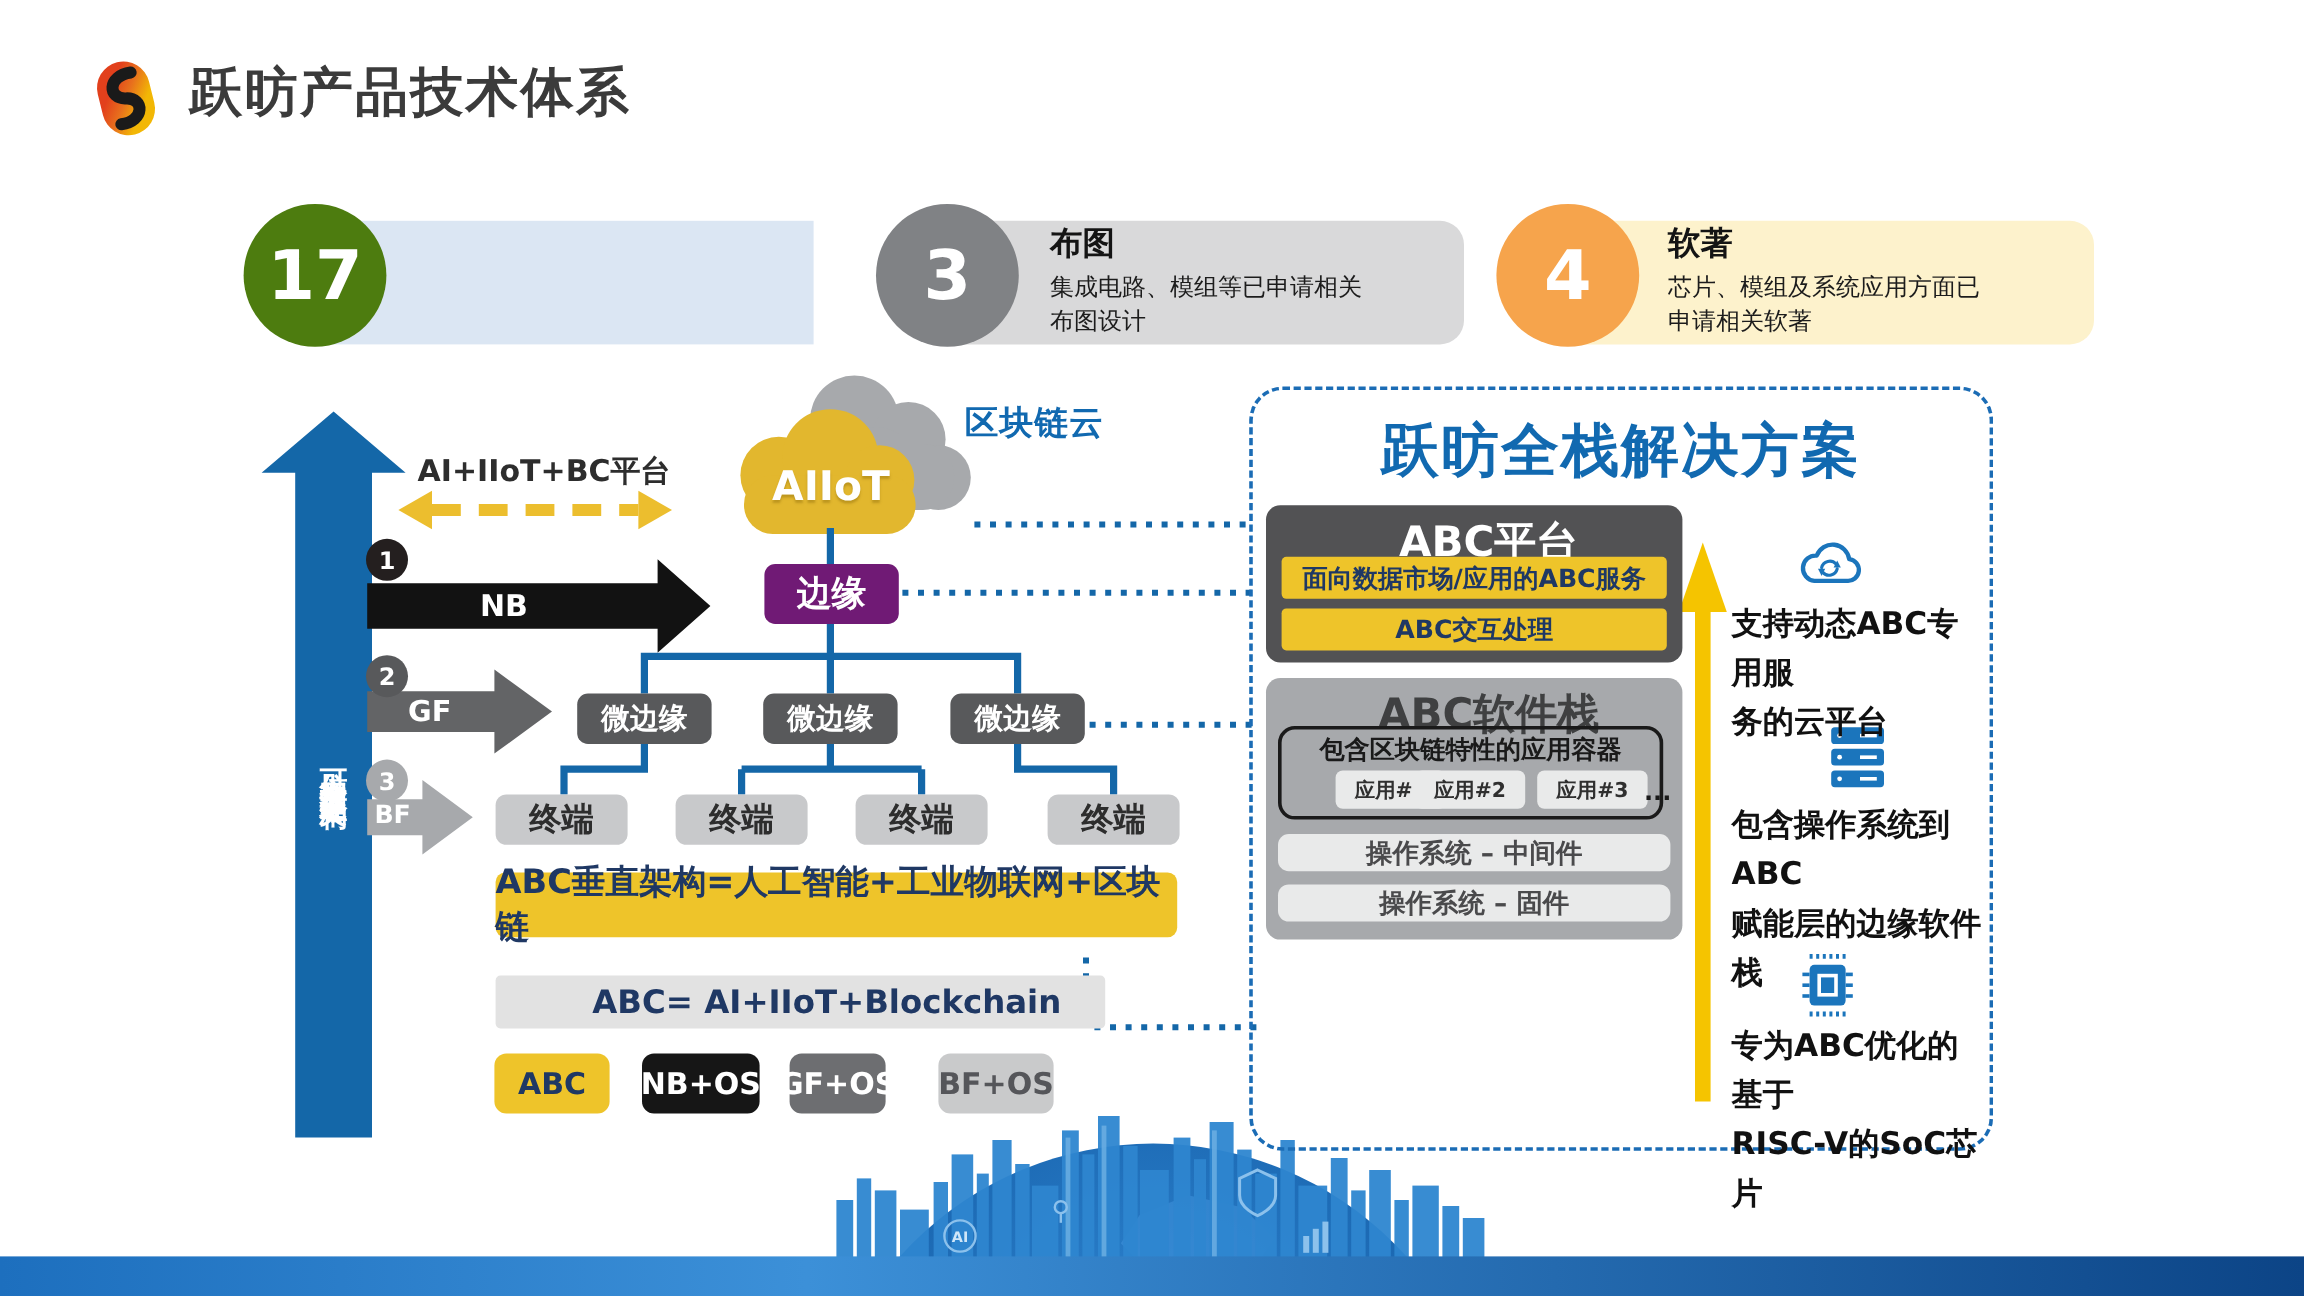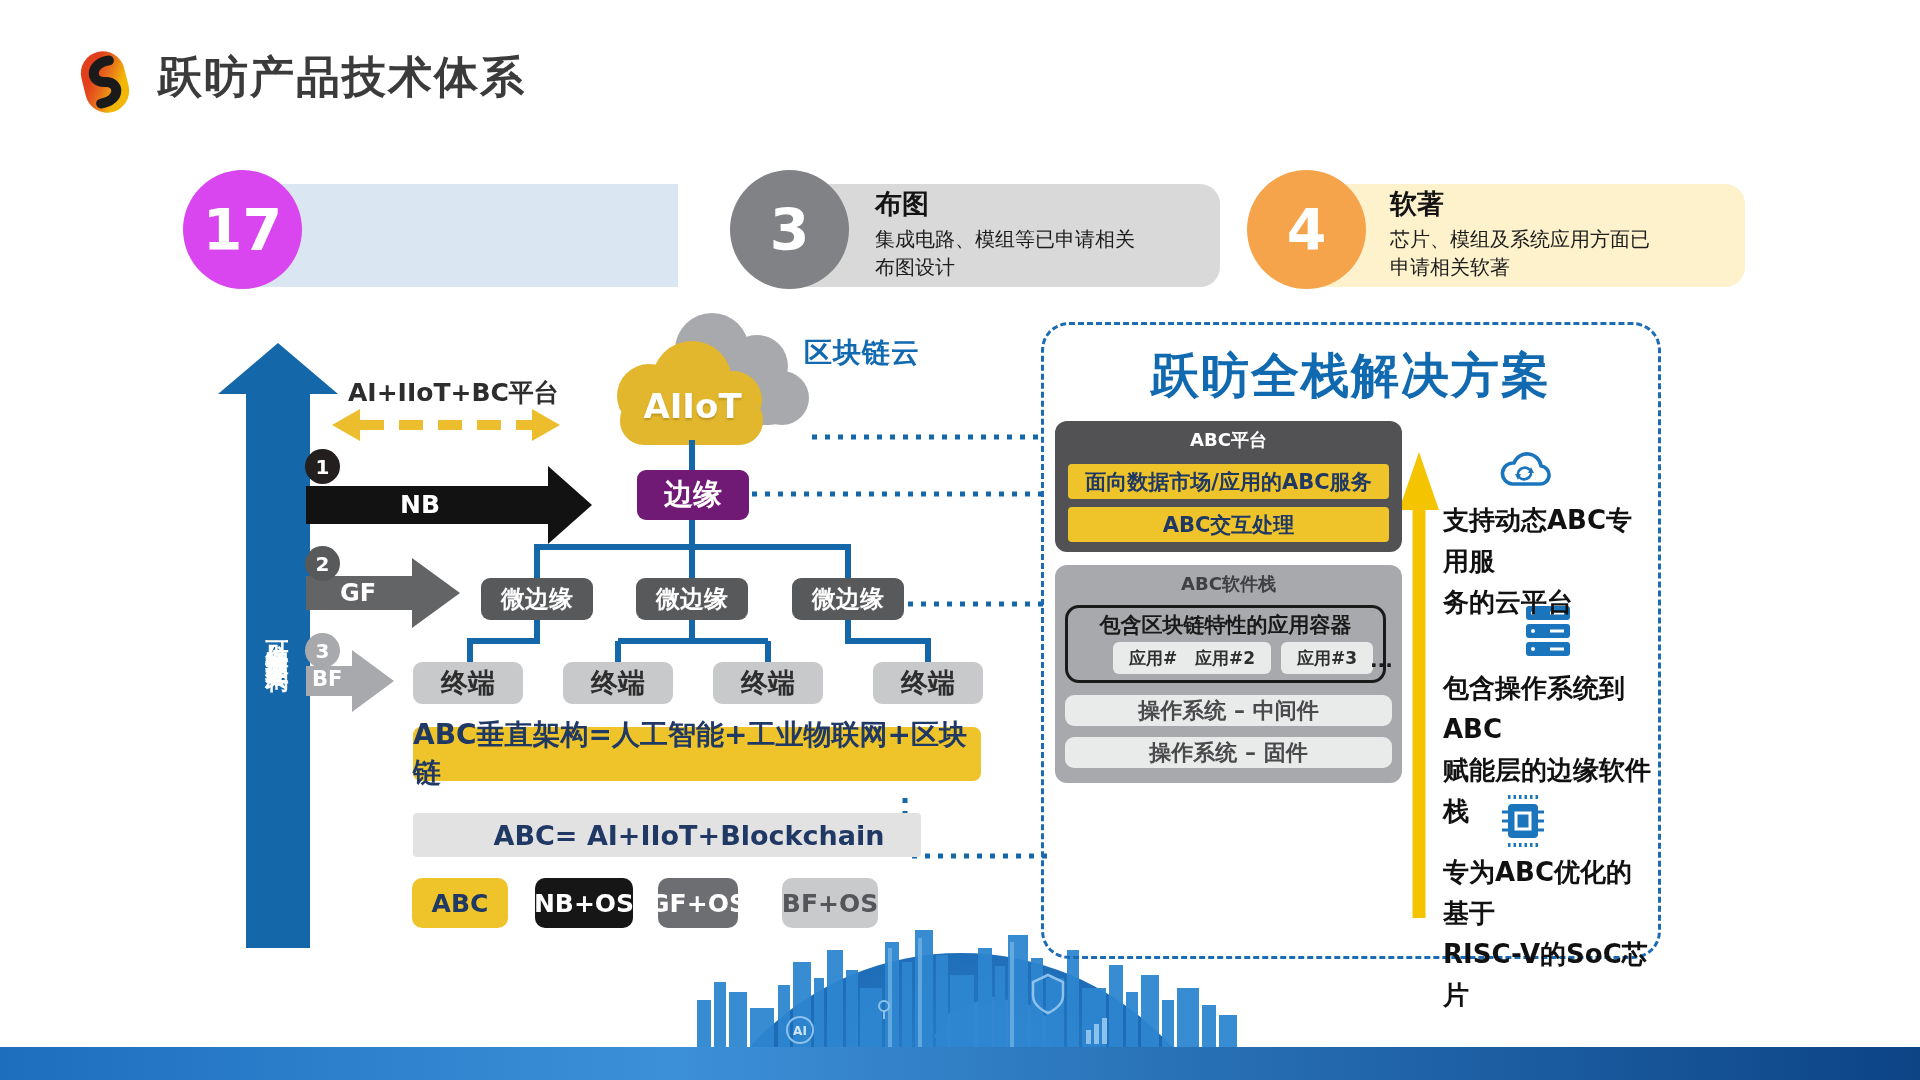--- a/index.html
+++ b/index.html
@@ -46,21 +46,21 @@
   .chip-bf{background:#c9cacb;color:#55565a;}
 
   
   .panel{left:1041px;top:322px;width:620px;height:637px;border:3px dashed #1b6cb5;border-radius:28px;
          box-sizing:border-box;z-index:2;}
   .panel-title{left:1061px;top:344px;width:580px;text-align:center;font-size:48px;font-weight:bold;
                color:#1169b0;letter-spacing:2px;z-index:3;}
   .sol-box{left:1055px;width:347px;border-radius:12px;z-index:3;}
   .sol-dark{background:#525254;}
   .sol-gray{background:#a7a9ac;}
-  .sol-box-title{width:100%;text-align:center;font-weight:bold;font-size:18px;}
+  .sol-box-title{width:100%;text-align:center;font-weight:bold;font-size:35px;padding-left:12px;}
   .ybar{left:13px;width:321px;height:35px;background:#eec42a;border-radius:4px;
         color:#1f3864;font-weight:bold;font-size:21px;}
   .app-container{left:10px;top:40px;width:321px;height:78px;border:3px solid #1a1a1a;border-radius:14px;box-sizing:border-box;}
   .app-chip{top:34px;width:92px;height:32px;background:#e9eaea;border-radius:6px;
             color:#2f2f2f;font-weight:bold;font-size:17px;}
   .os-bar{left:10px;width:327px;height:31px;background:#e9eaea;border-radius:9px;
           color:#4a4a4c;font-weight:bold;font-size:22px;}
   .core-chip{top:38px;height:88px;border-radius:10px;font-weight:bold;text-align:center;font-size:17px;line-height:1.35;}
   .note-text{width:215px;font-size:26px;font-weight:bold;color:#111;line-height:41px;z-index:3;}
 
@@ -226,21 +226,21 @@
       </linearGradient>
     </defs>
     <g transform="rotate(-14 31 36)">
       <rect x="9" y="5" width="44" height="62" rx="22" fill="url(#lg)"></rect>
       <path d="M40 16 C20 14 16 33 31 36 C46 39 42 58 22 56" fill="none" stroke="#1a1a1a" stroke-width="10" stroke-linecap="round"></path>
     </g>
   </svg>
   <div class="abs page-title">跃昉产品技术体系</div>
 
   <div class="abs stat-bg" style="left:252px;width:426px;background:#dbe6f3;"></div>
-  <div class="abs stat-circle flexc" style="left:183px;background:#d946ef;">17</div>
+  <div class="abs stat-circle flexc" style="left:203px;background:#4d7c0f;">17</div>
 
   <div class="abs stat-bg" style="left:790px;width:430px;background:#d9d9da;border-radius:0 20px 20px 0;"></div>
   <div class="abs stat-circle flexc" style="left:730px;background:#808285;">3</div>
   <div class="abs" style="left:875px;top:189px;z-index:4;">
     <div class="stat-title">布图</div>
     <div class="stat-desc ml">集成电路、模组等已申请相关
 布图设计</div>
   </div>
 
   <div class="abs stat-bg" style="left:1300px;width:445px;background:#fdf2cc;border-radius:0 20px 20px 0;"></div>

